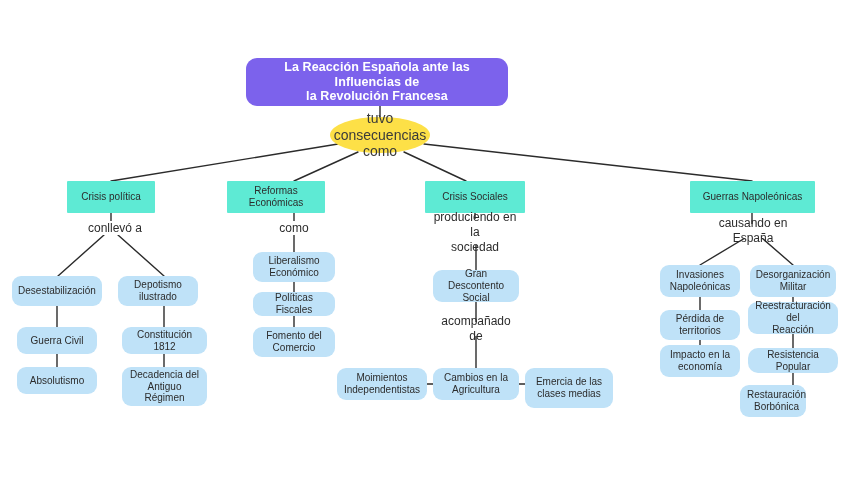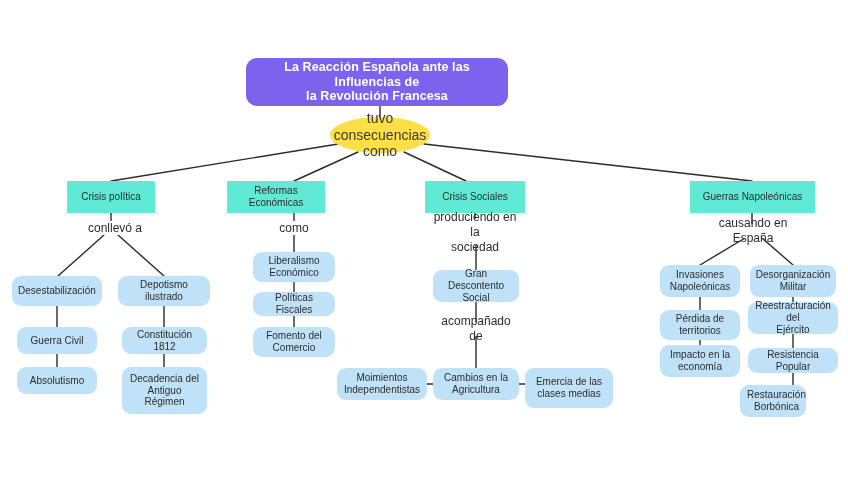--- a/index.html
+++ b/index.html
@@ -156,27 +156,27 @@
       </div>
       <div class="node leaf" style="left: 12px; top: 276px; width: 90px; height: 30px;">
         <span>Desestabilización</span>
       </div>
       <div class="node leaf" style="left: 17px; top: 327px; width: 80px; height: 27px;">
         <span>Guerra Civil</span>
       </div>
       <div class="node leaf" style="left: 17px; top: 367px; width: 80px; height: 27px;">
         <span>Absolutismo</span>
       </div>
-      <div class="node leaf" style="left: 118px; top: 276px; width: 92px; height: 30px;">
+      <div class="node leaf" style="left: 118px; top: 276px; width: 80px; height: 30px;">
         <span>Depotismo ilustrado</span>
       </div>
       <div class="node leaf" style="left: 122px; top: 327px; width: 85px; height: 27px;">
         <span>Constitución 1812</span>
       </div>
-      <div class="node leaf" style="left: 122px; top: 367px; width: 85px; height: 47px;">
+      <div class="node leaf" style="left: 122px; top: 367px; width: 85px; height: 39px;">
         <span>Decadencia del
 Antiguo Régimen</span>
       </div>
       <div class="node leaf" style="left: 253px; top: 252px; width: 82px; height: 30px;">
         <span>Liberalismo
 Económico</span>
       </div>
       <div class="node leaf" style="left: 253px; top: 292px; width: 82px; height: 24px;">
         <span>Políticas Fiscales</span>
       </div>
@@ -211,23 +211,23 @@
       <div class="node leaf" style="left: 660px; top: 345px; width: 80px; height: 32px;">
         <span>Impacto en la
 economía</span>
       </div>
       <div class="node leaf" style="left: 750px; top: 265px; width: 86px; height: 32px;">
         <span>Desorganización
 Militar</span>
       </div>
       <div class="node leaf" style="left: 748px; top: 302px; width: 90px; height: 32px;">
         <span>Reestracturación del
-Ejército</span>
-      </div>
-      <div class="node leaf" style="left: 748px; top: 348px; width: 90px; height: 25px;">
+Reacción</span>
+      </div>
+      <div class="node leaf" style="left: 748px; top: 348px; width: 90px; height: 25px; border-radius: 10px;">
         <span>Resistencia Popular</span>
       </div>
       <div class="node leaf" style="left: 740px; top: 385px; width: 66px; height: 32px; padding-left: 12px;">
         <span>Restauración
 Borbónica</span>
       </div>
     </div>
   <div id="label-layer">
       <div class="edge-label" style="left: 72px; top: 221px; width: 86px; height: 14px;">
         <span>conllevó a</span>

